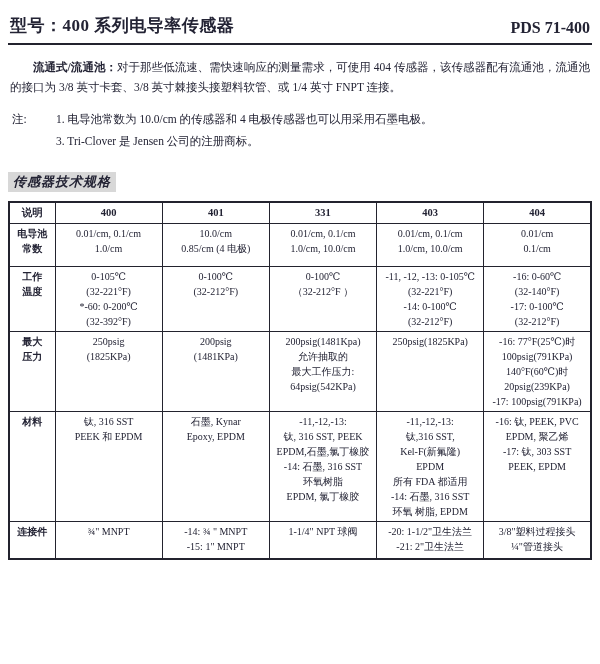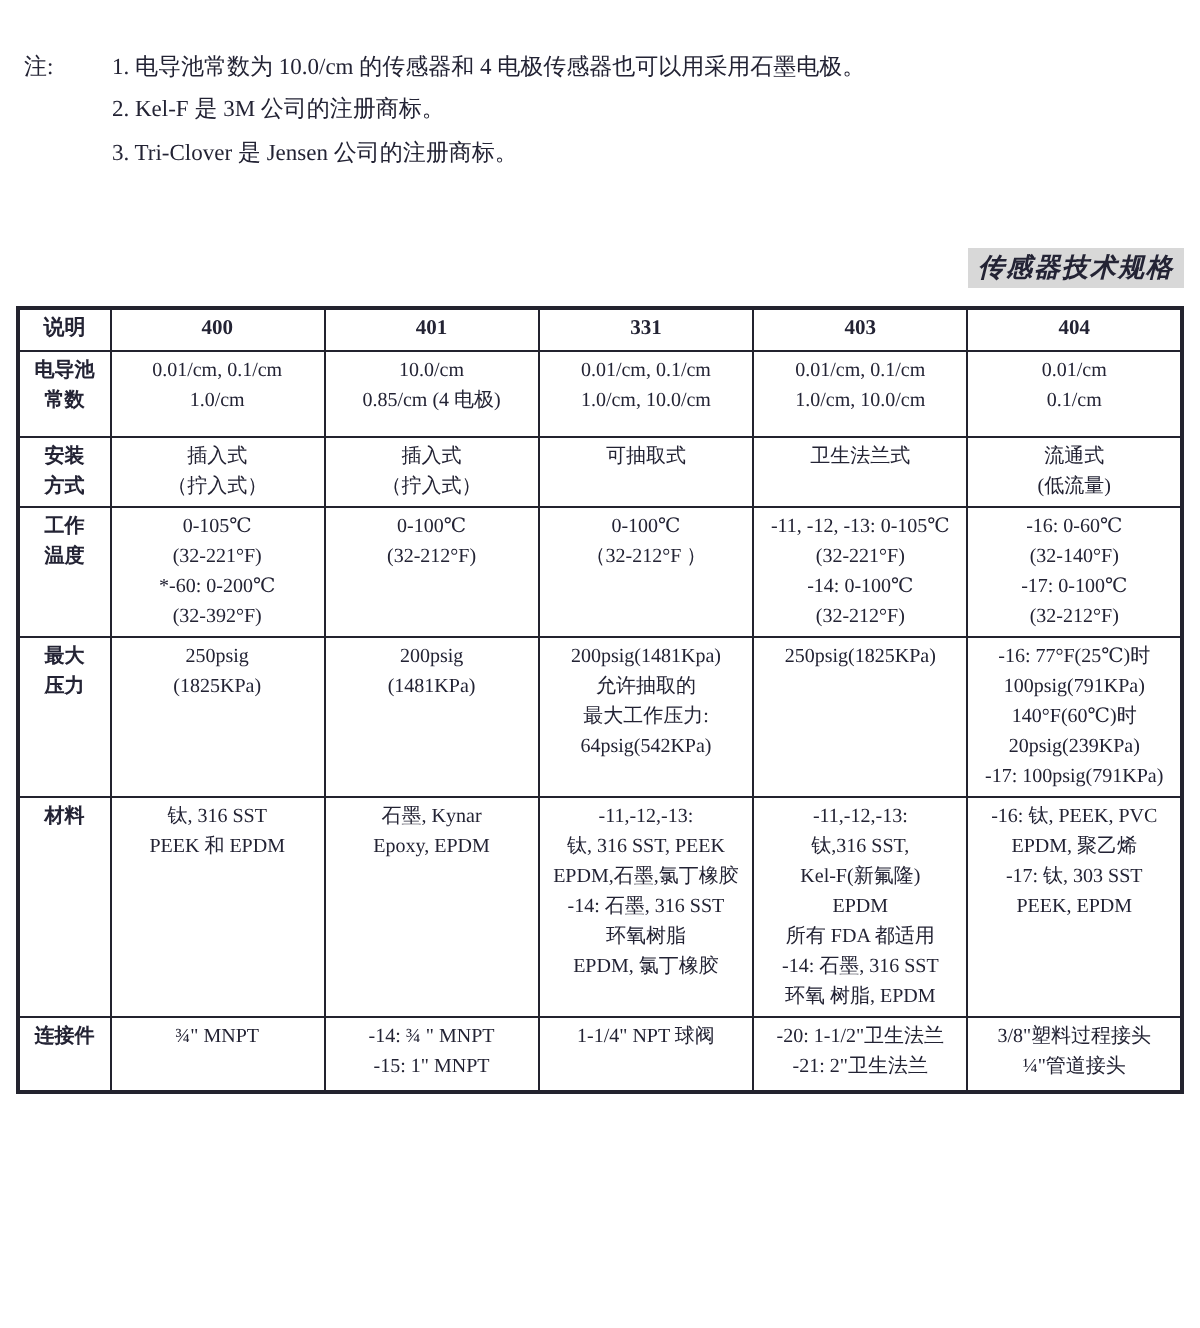--- a/index.html
+++ b/index.html
@@ -51,22 +51,22 @@
     font-size: 11.5px;
     line-height: 1.85;
   }
   .notes-label {
     width: 44px;
     flex: 0 0 44px;
   }
   .note-item { white-space: pre-line; }
   
   .section-title-wrap {
-    text-align: right;
-    margin-top: 36px;
+    text-align: left;
+    margin-top: 20px;
   }
   .section-title {
     display: inline-block;
     background: #d8d8d8;
     font-weight: bold;
     font-style: italic;
     font-size: 13px;
     padding: 1px 5px;
     letter-spacing: 1px;
   }
@@ -102,27 +102,31 @@
   tr.r-press  td { height: 68px; }
   tr.r-mat    td { height: 103px; }
   tr.r-cable  td { height: 61px; }
   tr.r-conn   td { height: 32px; }
 </style>
 </head>
 <body>
 
 <div class="page">
 
-
+  <div class="doc-header">
+    <span class="doc-title">型号：400 系列电导率传感器</span>
+    <span class="doc-number">PDS 71-400</span>
+  </div>
+
+  <p class="intro"><span class="lead">流通式/流通池：</span><span>对于那些低流速、需快速响应的测量需求，可使用 404 传感器，该传感器配有流通池，流通池的接口为 3/8 英寸卡套、3/8 英寸棘接头接塑料软管、或 1/4 英寸 FNPT 连接。</span></p>
 
   <div class="notes">
     <div class="notes-label">注:</div>
     <div class="notes-list">
       <div class="note-item">1.  电导池常数为 10.0/cm 的传感器和 4 电极传感器也可以用采用石墨电极。</div>
-      <div class="note-item">2.  Kel-F 是 3M 公司的注册商标。</div>
       <div class="note-item">3.  Tri-Clover 是 Jensen 公司的注册商标。</div>
     </div>
   </div>
 
   <div class="section-title-wrap">
     <span class="section-title">传感器技术规格</span>
   </div>
 
   <table class="spec">
     <colgroup>
@@ -148,32 +152,20 @@
       <td>0.01/cm, 0.1/cm
 1.0/cm</td>
       <td>10.0/cm
 0.85/cm (4 电极)</td>
       <td>0.01/cm, 0.1/cm
 1.0/cm, 10.0/cm</td>
       <td>0.01/cm, 0.1/cm
 1.0/cm, 10.0/cm</td>
       <td>0.01/cm
 0.1/cm</td>
-    </tr>
-    <tr class="r-mount">
-      <td class="rowlabel">安装
-方式</td>
-      <td>插入式
-（拧入式）</td>
-      <td>插入式
-（拧入式）</td>
-      <td>可抽取式</td>
-      <td>卫生法兰式</td>
-      <td>流通式
-(低流量)</td>
     </tr>
     <tr class="r-temp">
       <td class="rowlabel">工作
 温度</td>
       <td>0-105℃
 (32-221°F)
 *-60: 0-200℃
 (32-392°F)</td>
       <td>0-100℃
 (32-212°F)</td>

